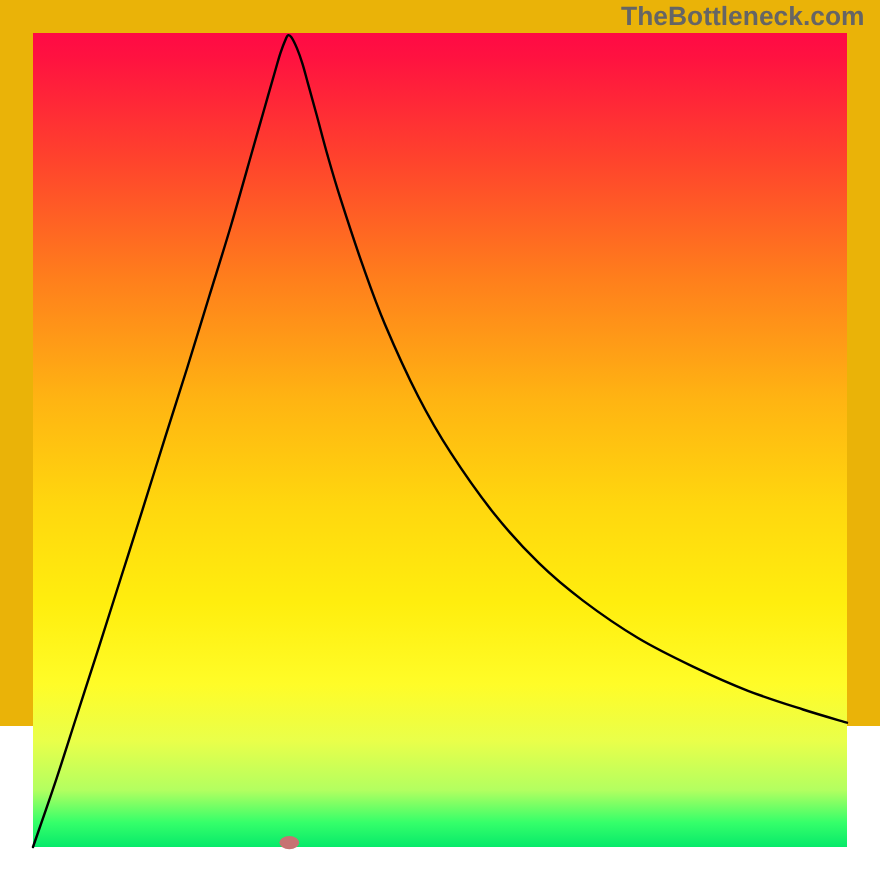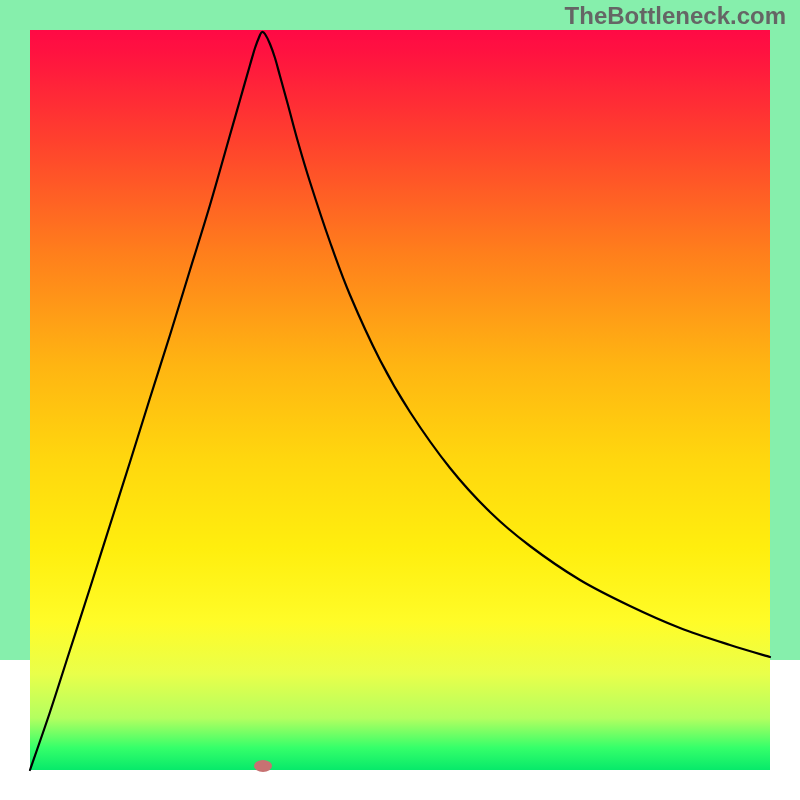--- a/index.html
+++ b/index.html
@@ -1,20 +1,20 @@
 <!DOCTYPE html>
 <html><head>
 <meta charset="utf-8">
 <style>
   * { margin: 0; padding: 0; box-sizing: border-box; }
   html, body { width: 800px; height: 800px; overflow: hidden; }
   .frame {
     width: 800px;
     height: 660px;
-    background: #86efac;
+    background: #eab308;
     position: relative;
   }
   .watermark {
     position: absolute;
     top: 2px;
     right: 14px;
     font-family: Arial, Helvetica, sans-serif;
     font-size: 24px;
     font-weight: 600;
     color: #656565;

